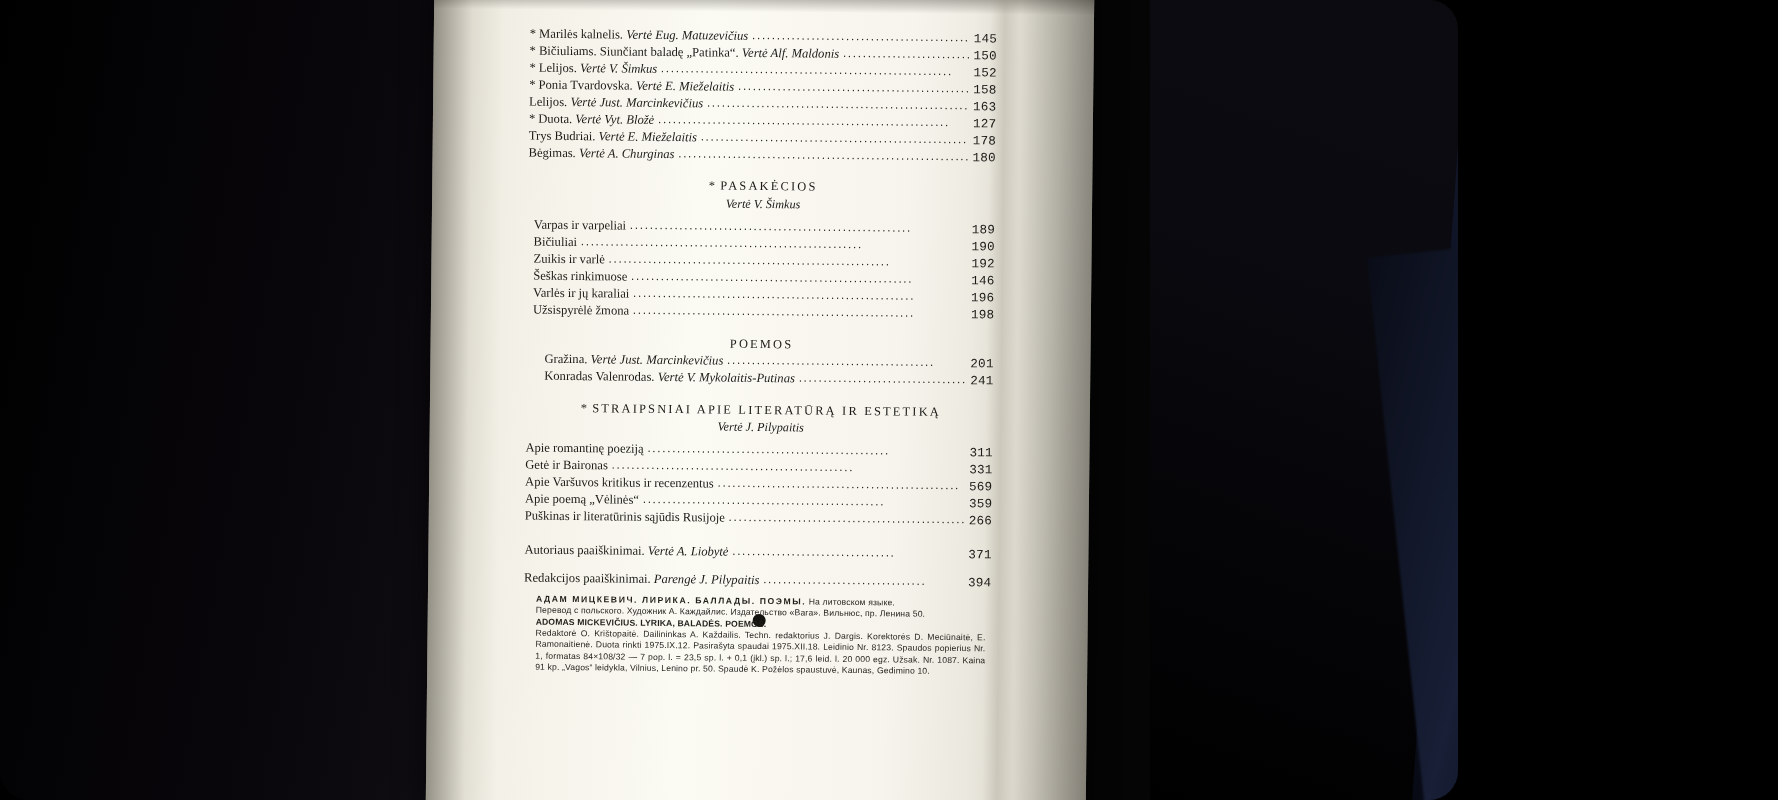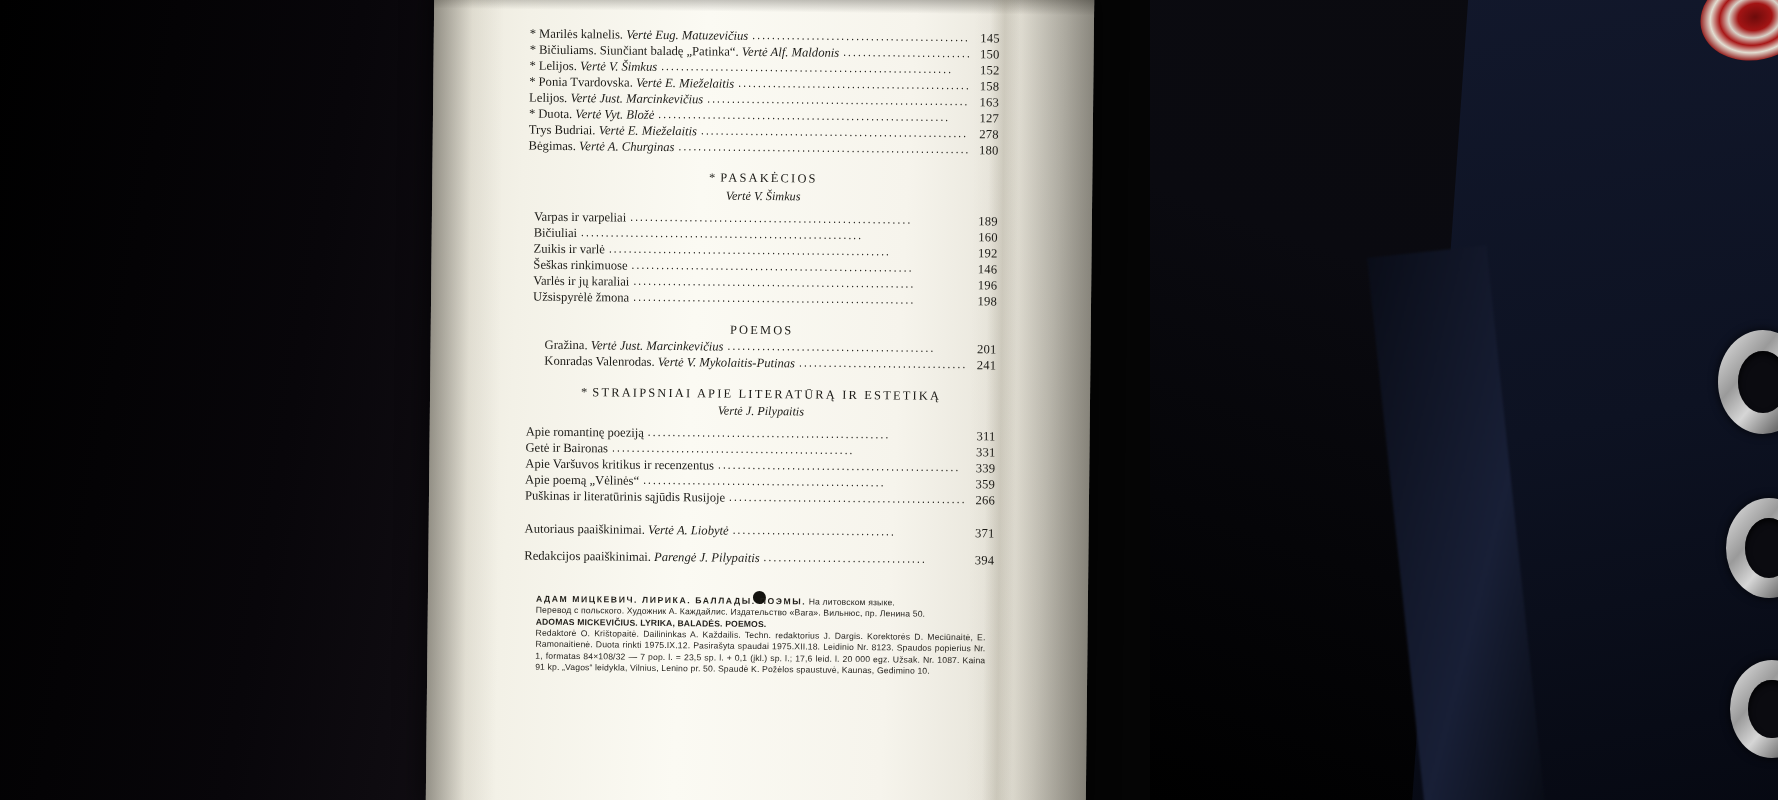--- a/index.html
+++ b/index.html
@@ -8,24 +8,25 @@
     background: #000;
   }
   body {
     width: 1778px;
     height: 800px;
     overflow: hidden;
     font-family: "Liberation Serif", serif;
   }
   .scene {
     position: relative;
-    width: 1778px;
+    width: 1458px;
     height: 800px;
     background: #050505;
     overflow: hidden;
+    border-radius: 29px;
   }
   
   .bg-left {
     position: absolute;
     left: 0; top: 0;
     width: 520px; height: 800px;
     background: linear-gradient(100deg, #000 0%, #08060a 55%, #141016 100%);
   }
   .bg-right {
     position: absolute;
@@ -132,22 +133,23 @@
     margin: 0 4px;
     letter-spacing: 2.2px;
     color: #23211c;
     font-size: 11px;
     position: relative;
     top: -1px;
   }
   .row .pg {
     flex: 0 0 auto;
     width: 26px;
-    text-align: right;
+    text-align: left;
     letter-spacing: 0.2px;
+    font-family: Liberation Mono, monospace;
   }
   .it { font-style: italic; }
   .star { margin-right: 3px; }
   .sec-head {
     text-align: center;
     letter-spacing: 2.2px;
     font-size: 12.4px;
     margin: 18px 0 5px 0;
   }
   .sec-sub {
@@ -237,21 +239,21 @@
           <span class="pg">163</span>
         </div>
         <div class="row">
           <span class="txt"><span class="star">*</span><span>Duota.</span> <span class="it">Vertė Vyt. Bložė</span></span>
           <span class="dots">...........................................................</span>
           <span class="pg">127</span>
         </div>
         <div class="row">
           <span class="txt"><span>Trys Budriai.</span> <span class="it">Vertė E. Mieželaitis</span></span>
           <span class="dots">...........................................................</span>
-          <span class="pg">278</span>
+          <span class="pg">178</span>
         </div>
         <div class="row">
           <span class="txt"><span>Bėgimas.</span> <span class="it">Vertė A. Churginas</span></span>
           <span class="dots">...........................................................</span>
           <span class="pg">180</span>
         </div>
       </div>
 
       <div class="sec-head">
         <span class="star">*</span><span>PASAKĖCIOS</span>
@@ -260,21 +262,21 @@
 
       <div class="group-indent2">
         <div class="row">
           <span class="txt">Varpas ir varpeliai</span>
           <span class="dots">.........................................................</span>
           <span class="pg">189</span>
         </div>
         <div class="row">
           <span class="txt">Bičiuliai</span>
           <span class="dots">.........................................................</span>
-          <span class="pg">160</span>
+          <span class="pg">190</span>
         </div>
         <div class="row">
           <span class="txt">Zuikis ir varlė</span>
           <span class="dots">.........................................................</span>
           <span class="pg">192</span>
         </div>
         <div class="row">
           <span class="txt">Šeškas rinkimuose</span>
           <span class="dots">.........................................................</span>
           <span class="pg">146</span>
@@ -317,21 +319,21 @@
           <span class="pg">311</span>
         </div>
         <div class="row">
           <span class="txt">Getė ir Baironas</span>
           <span class="dots">.................................................</span>
           <span class="pg">331</span>
         </div>
         <div class="row">
           <span class="txt">Apie Varšuvos kritikus ir recenzentus</span>
           <span class="dots">.................................................</span>
-          <span class="pg">339</span>
+          <span class="pg">569</span>
         </div>
         <div class="row">
           <span class="txt">Apie poemą „Vėlinės“</span>
           <span class="dots">.................................................</span>
           <span class="pg">359</span>
         </div>
         <div class="row">
           <span class="txt">Puškinas ir literatūrinis sąjūdis Rusijoje</span>
           <span class="dots">.................................................</span>
           <span class="pg">266</span>

